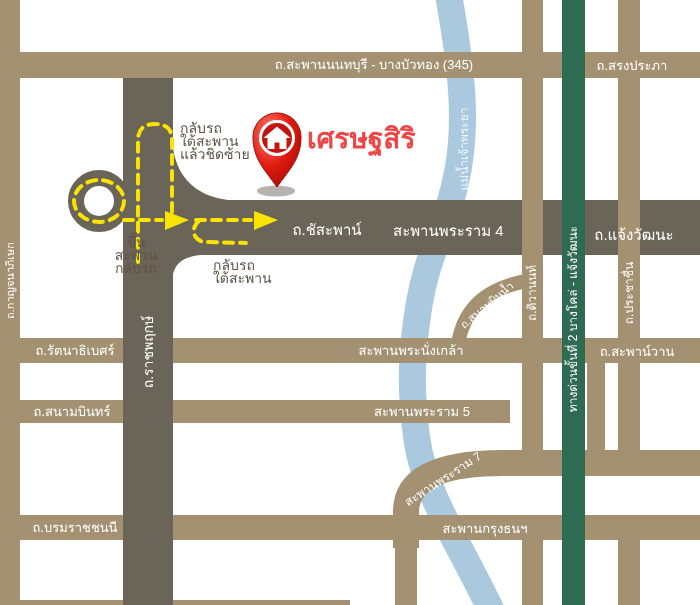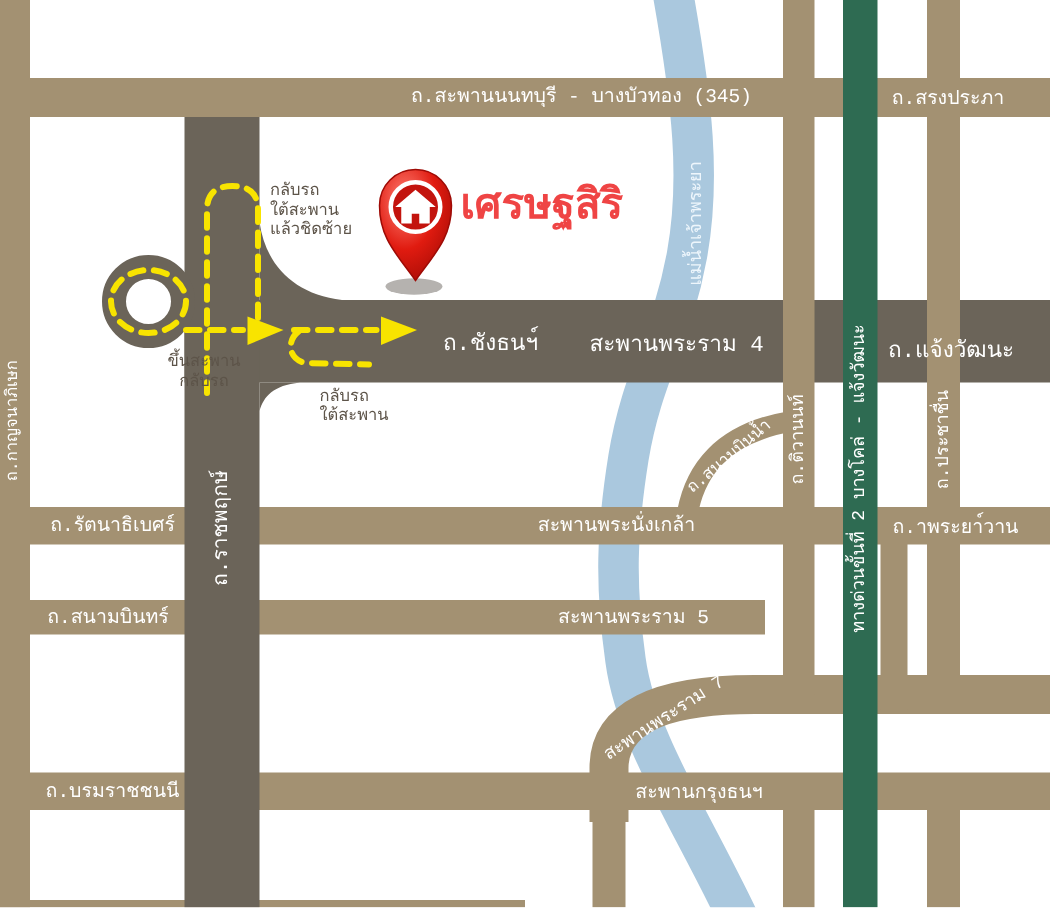--- a/index.html
+++ b/index.html
@@ -1,29 +1,29 @@
 <!DOCTYPE html>
 <html><head>
 <meta charset="utf-8">
 <style>
   html,body{margin:0;padding:0;background:#fff;}
   #map{position:relative;width:700px;height:605px;background:#ffffff;overflow:hidden;
-       font-family:Liberation Mono, monospace;}
+       font-family:Liberation Sans, sans-serif;}
   svg{position:absolute;left:0;top:0;pointer-events:none;}
   #under-layer{z-index:1;}
   .road{position:absolute;background:#a39172;z-index:2;}
   .road.dark{background:#6b6459;}
   .road.green{background:#2e6b52;}
   #over-layer{z-index:3;}
   .lbl{position:absolute;z-index:4;color:#ffffff;font-size:13px;white-space:nowrap;
        text-align:center;line-height:1;}
   .lbl.big{font-size:15px;}
   .vlbl{position:absolute;z-index:4;color:#ffffff;font-size:12px;white-space:nowrap;
         text-align:center;line-height:1;transform:rotate(-90deg);}
-  .note{position:absolute;z-index:5;color:#5d5449;font-size:11px;line-height:13px;
+  .note{position:absolute;z-index:5;color:#5d5449;font-size:14px;line-height:13px;
         white-space:pre-line;}
   .brand-text{position:absolute;z-index:6;color:#ef4444;font-weight:bold;
         font-size:28px;line-height:1;white-space:nowrap;}
 </style>
 </head>
 <body>
 
 <div id="map">
 
   <svg id="under-layer" width="700" height="605" viewBox="0 0 700 605">
@@ -78,30 +78,30 @@
       <path d="M277,187 C265,170 253,159 253,137 C253,123.7 263.7,113 277,113
                C290.3,113 301,123.7 301,137 C301,159 289,170 277,187 Z" fill="url(#pinGrad)" stroke="#9e0b06" stroke-width="1"></path>
       <circle cx="277" cy="138" r="16.5" fill="#c3140e" stroke="#ffffff" stroke-width="3"></circle>
       <path d="M277,126.5 L263.5,138 L267.5,138 L267.5,149 L274.5,149
                L274.5,142.5 L279.5,142.5 L279.5,149 L286.5,149 L286.5,138 L290.5,138 Z" fill="#ffffff"></path>
     </g>
   </svg>
 
   <div class="lbl" style="left:274px;top:58px;width:200px;">ถ.สะพานนนทบุรี - บางบัวทอง (345)</div>
   <div class="lbl" style="left:582px;top:59px;width:100px;">ถ.สรงประภา</div>
-  <div class="lbl big" style="left:277px;top:222px;width:100px;">ถ.ชังธนฯ์</div>
+  <div class="lbl big" style="left:277px;top:222px;width:100px;">ถ.ชัสะพาน์</div>
   <div class="lbl big" style="left:393px;top:223px;width:100px;">สะพานพระราม 4</div>
   <div class="lbl big" style="left:584px;top:227px;width:100px;">ถ.แจ้งวัฒนะ</div>
   <div class="lbl" style="left:25px;top:344px;width:100px;">ถ.รัตนาธิเบศร์</div>
   <div class="lbl" style="left:351px;top:344px;width:120px;text-align:center;">สะพานพระนั่งเกล้า</div>
-  <div class="lbl" style="left:587px;top:345px;width:100px;">ถ.าพระยา์วาน</div>
+  <div class="lbl" style="left:587px;top:345px;width:100px;">ถ.สะพาน์วาน</div>
   <div class="lbl" style="left:22px;top:405px;width:100px;">ถ.สนามบินทร์</div>
   <div class="lbl" style="left:360px;top:405px;width:100px;margin-left:12px;">สะพานพระราม 5</div>
   <div class="lbl" style="left:25px;top:521px;width:100px;">ถ.บรมราชชนนี</div>
-  <div class="lbl" style="left:416px;top:522px;width:100px;">สะพานกรุงธนฯ</div>
+  <div class="lbl" style="left:435px;top:522px;width:100px;">สะพานกรุงธนฯ</div>
 
   <div class="vlbl" style="left:-55px;top:275px;width:130px;font-size:11px;">ถ.กาญจนาภิเษก</div>
   <div class="vlbl" style="left:78px;top:345px;width:140px;font-size:14px;">ถ.ราชพฤกษ์</div>
   <div class="vlbl" style="left:487px;top:287px;width:90px;">ถ.ติวานนท์</div>
   <div class="vlbl" style="left:423px;top:313px;width:300px;">ทางด่วนขั้นที่ 2 บางโคล่ - แจ้งวัฒนะ</div>
   <div class="vlbl" style="left:584px;top:287px;width:90px;">ถ.ประชาชื่น</div>
   <div class="vlbl" style="left:409px;top:143px;width:110px;color:#eef6fc;">แม่น้ำเจ้าพระยา</div>
   <div class="vlbl" style="left:437px;top:300px;width:100px;font-size:11px;transform:rotate(-40deg);">ถ.สนามบินน้ำ</div>
   <div class="vlbl" style="left:388px;top:473px;width:110px;transform:rotate(-33deg);">สะพานพระราม 7</div>
 

